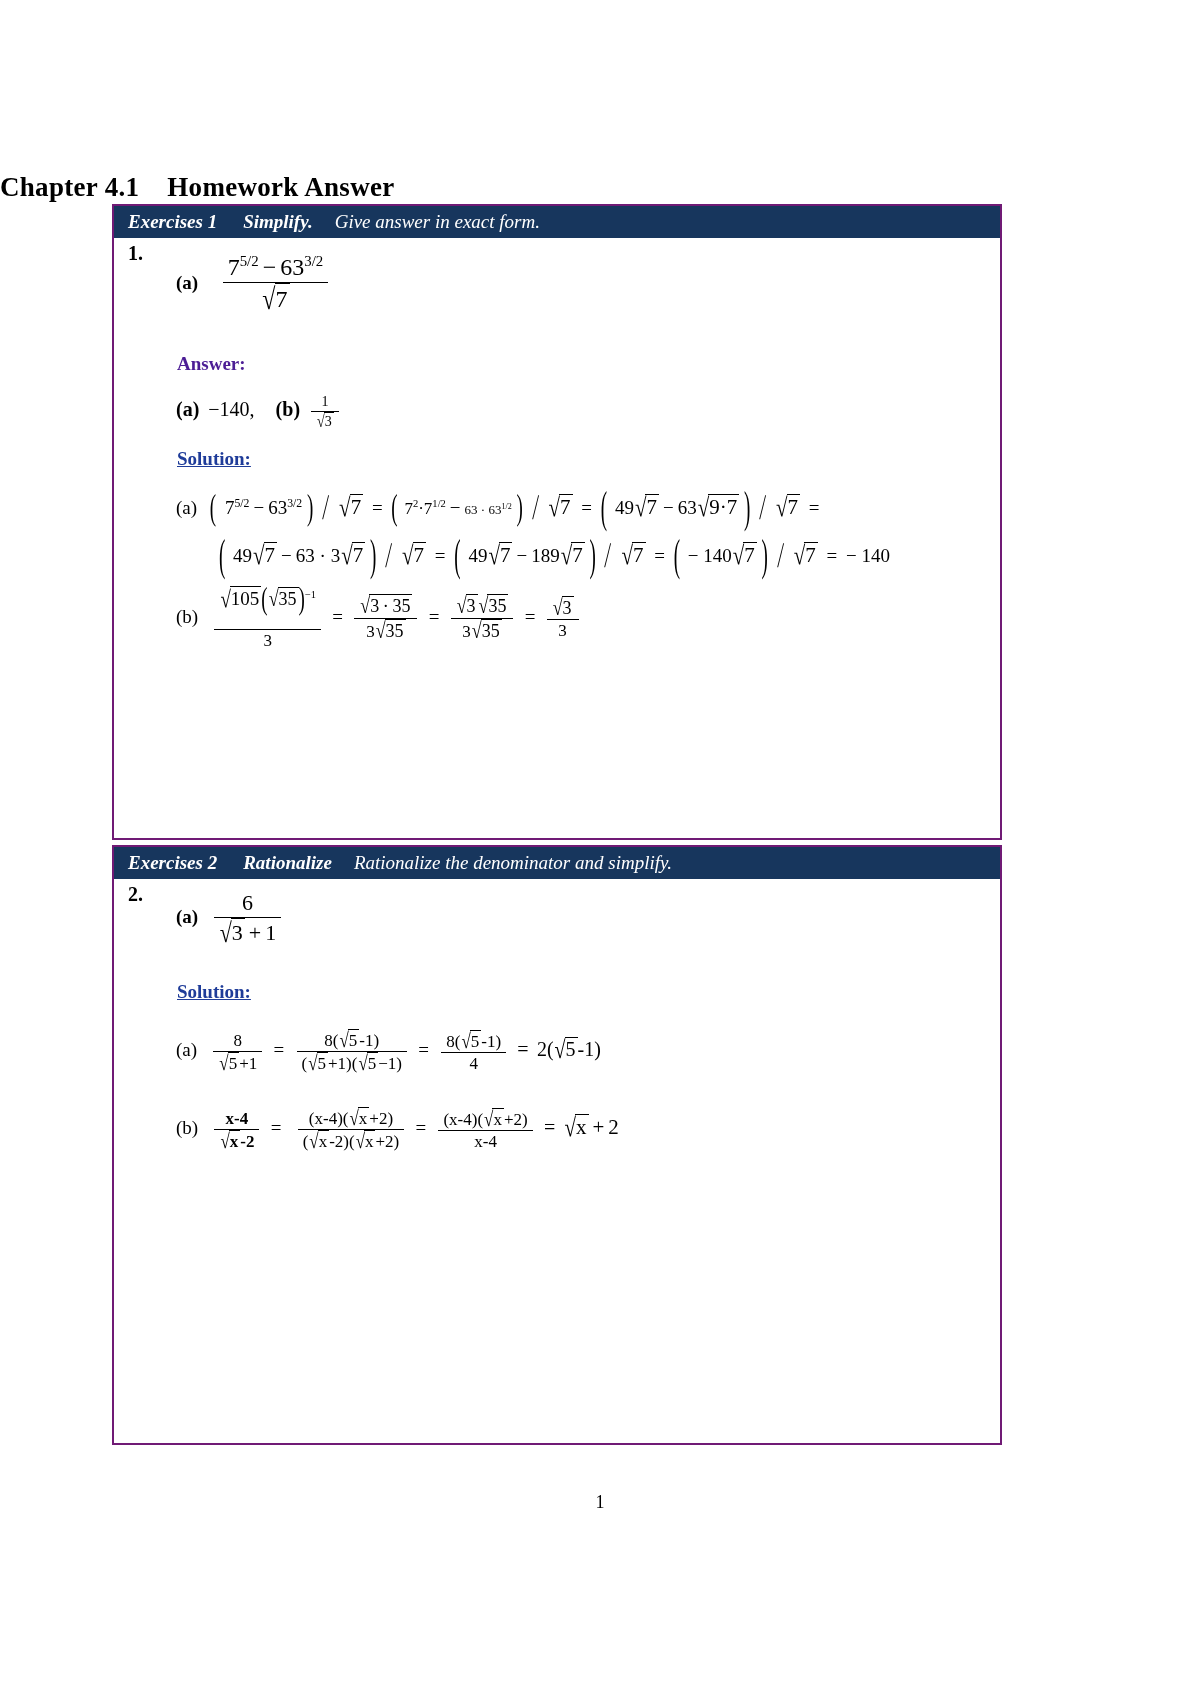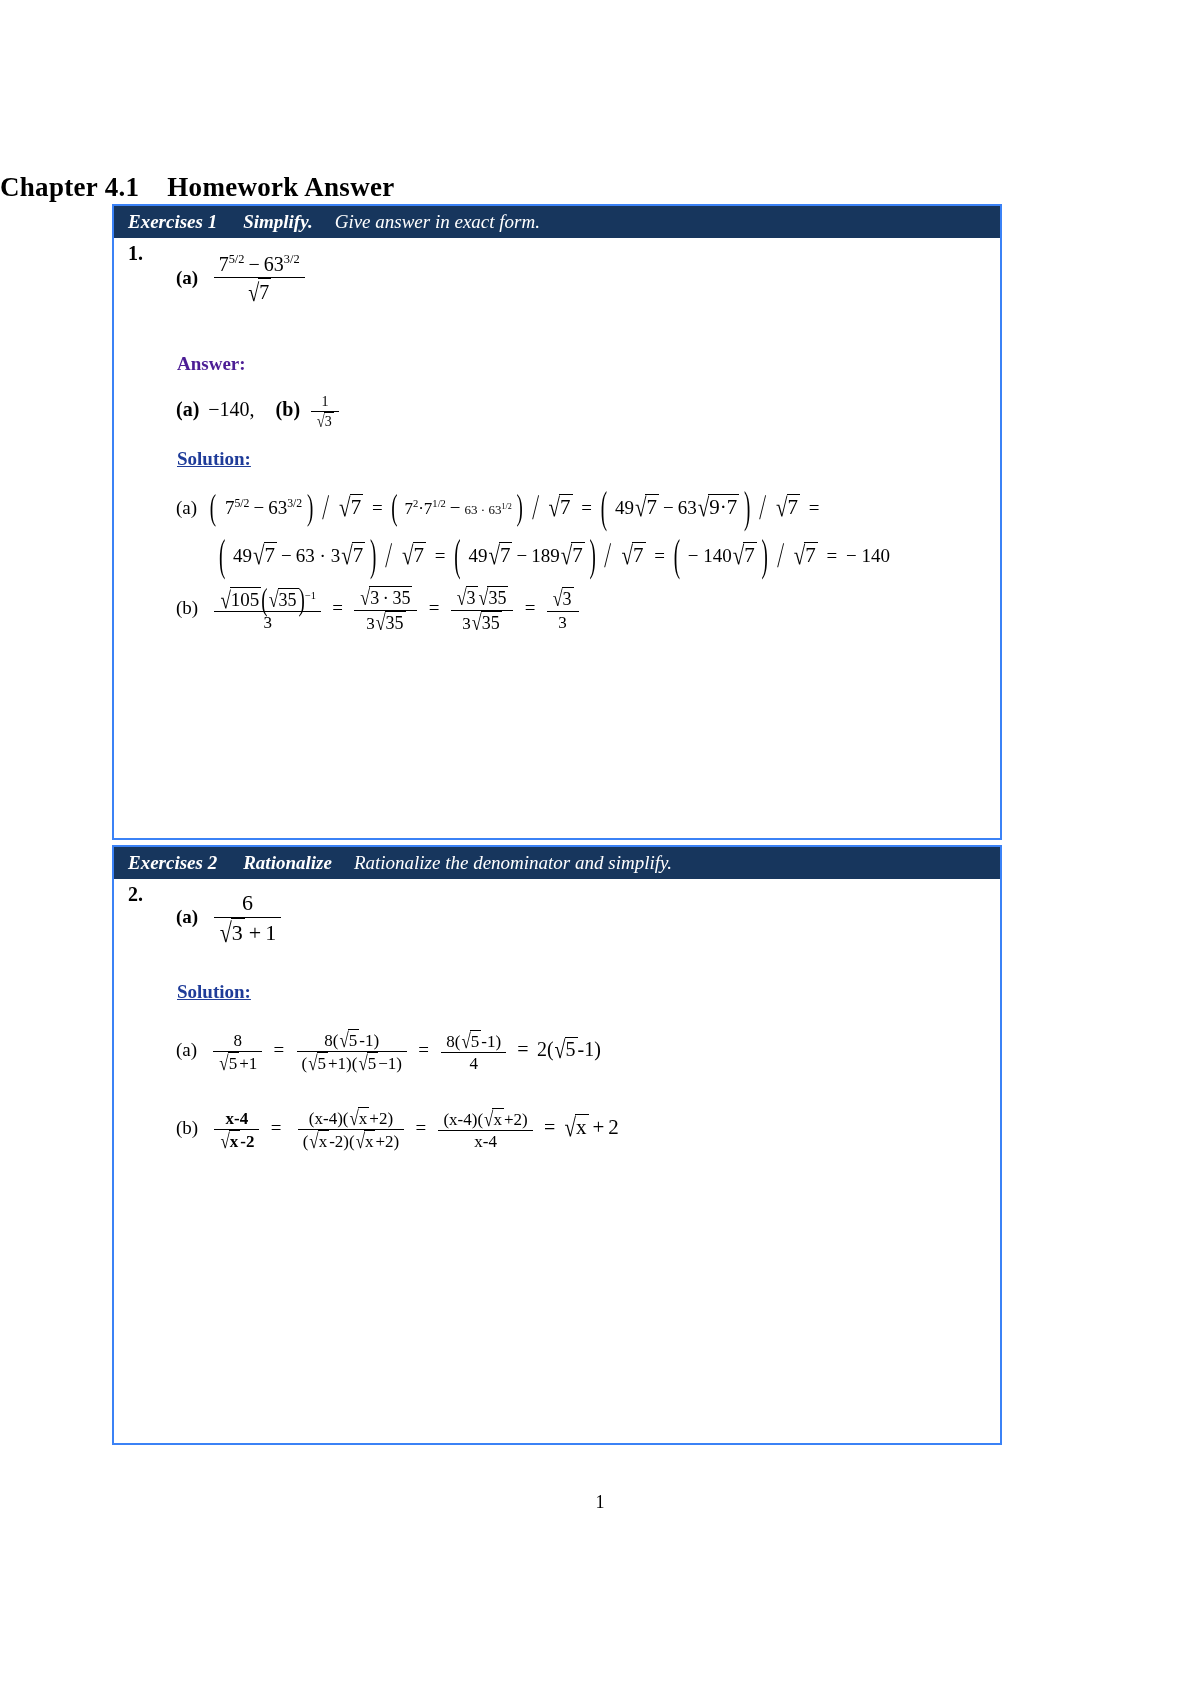--- a/index.html
+++ b/index.html
@@ -17,21 +17,21 @@
   .doc-title{
     position:absolute; left:0; top:130px; width:1076px;
     text-align:left;
     font-family:"Liberation Serif", serif;
     font-weight:bold; font-size:27px; letter-spacing:0.3px;margin-top:42px;
   }
   .doc-title .gap{display:inline-block;width:28px;}
 
   .exbox{
     position:absolute;
-    border:2px solid #3b82f6;
+    border:2px solid #701a75;
     background:#ffffff;
     box-sizing:border-box;
   }
   #ex1-box{left:112px; top:204px; width:890px; height:636px;}
   #ex2-box{left:112px; top:845px; width:890px; height:600px;}
 
   .exheader{
     background:#17365D;
     color:#ffffff;
     height:32px;
@@ -102,21 +102,21 @@
       <span class="h-verb">Simplify.</span>
       <span class="h-desc">Give answer in exact form.</span>
     </div>
 
     <div class="exbody">
 
       <span class="prob-num" style="left:14px; top:4px;">1.</span>
 
       <div class="math" style="left:62px; top:14px; font-size:22px;">
         <span class="paren-tag" style="font-size:19px;">(a)</span>
-        <span class="frac" style="font-size:20px; margin-left:10px;">
+        <span class="frac" style="font-size:24px; margin-left:19px;">
           <span class="num">7<sup class="ex">5/2</sup><span class="op">−</span>63<sup class="ex">3/2</sup></span>
           <span class="den"><span class="rad"><span class="sign">√</span><span class="bod">7</span></span></span>
         </span>
       </div>
 
       <span class="label-answer" style="left:63px; top:115px;">Answer:</span>
 
       <div class="math" style="left:62px; top:155px; font-size:20px; font-weight:bold;">
         <span>(a)</span><span class="thin"></span>
         <span style="font-weight:normal;">−140,</span>
@@ -169,21 +169,21 @@
         <span class="bigp" style="transform:scaleY(2.3);">)</span>
         <span class="slash">/</span>
         <span class="rad" style="font-size:21px;"><span class="sign">√</span><span class="bod">7</span></span>
         <span class="op">=</span>
         <span>−&nbsp;140</span>
       </div>
 
       <div class="math" style="left:62px; top:348px; font-size:17px;">
         <span style="font-size:19px;">(b)</span>
         <span class="frac" style="margin-left:12px;">
-          <span class="num" style="padding-bottom:0;">
+          <span class="num" style="padding-bottom:18px;">
             <span class="rad" style="font-size:19px;"><span class="sign">√</span><span class="bod">105</span></span><span class="bigp" style="font-size:19px; transform:scaleY(1.7);">(</span><span class="rad" style="font-size:18px;"><span class="sign">√</span><span class="bod">35</span></span><span class="bigp" style="font-size:19px; transform:scaleY(1.7);">)</span><sup class="ex">−1</sup>
           </span>
           <span class="den">3</span>
         </span>
         <span class="op" style="font-size:19px;">=</span>
         <span class="frac">
           <span class="num"><span class="rad" style="font-size:18px;"><span class="sign">√</span><span class="bod">3 · 35</span></span></span>
           <span class="den">3<span class="rad" style="font-size:18px;"><span class="sign">√</span><span class="bod">35</span></span></span>
         </span>
         <span class="op" style="font-size:19px;">=</span>

